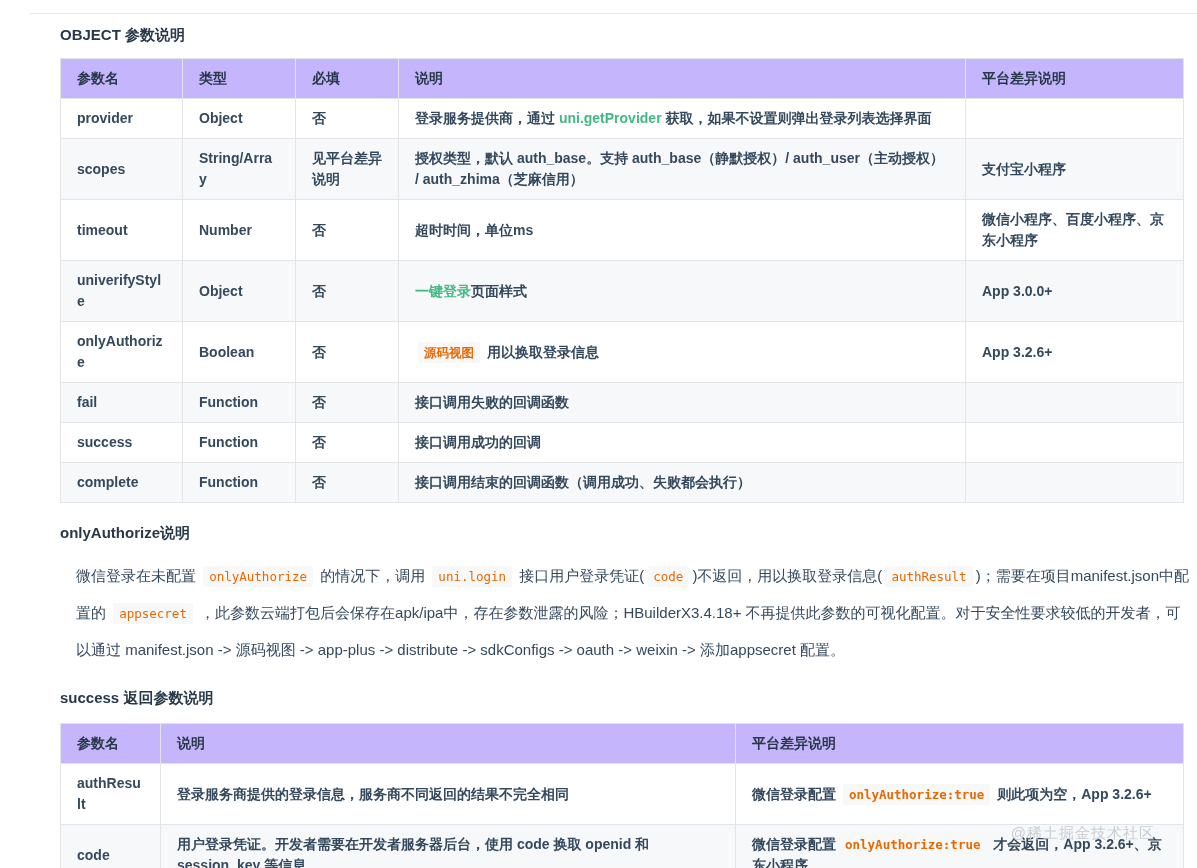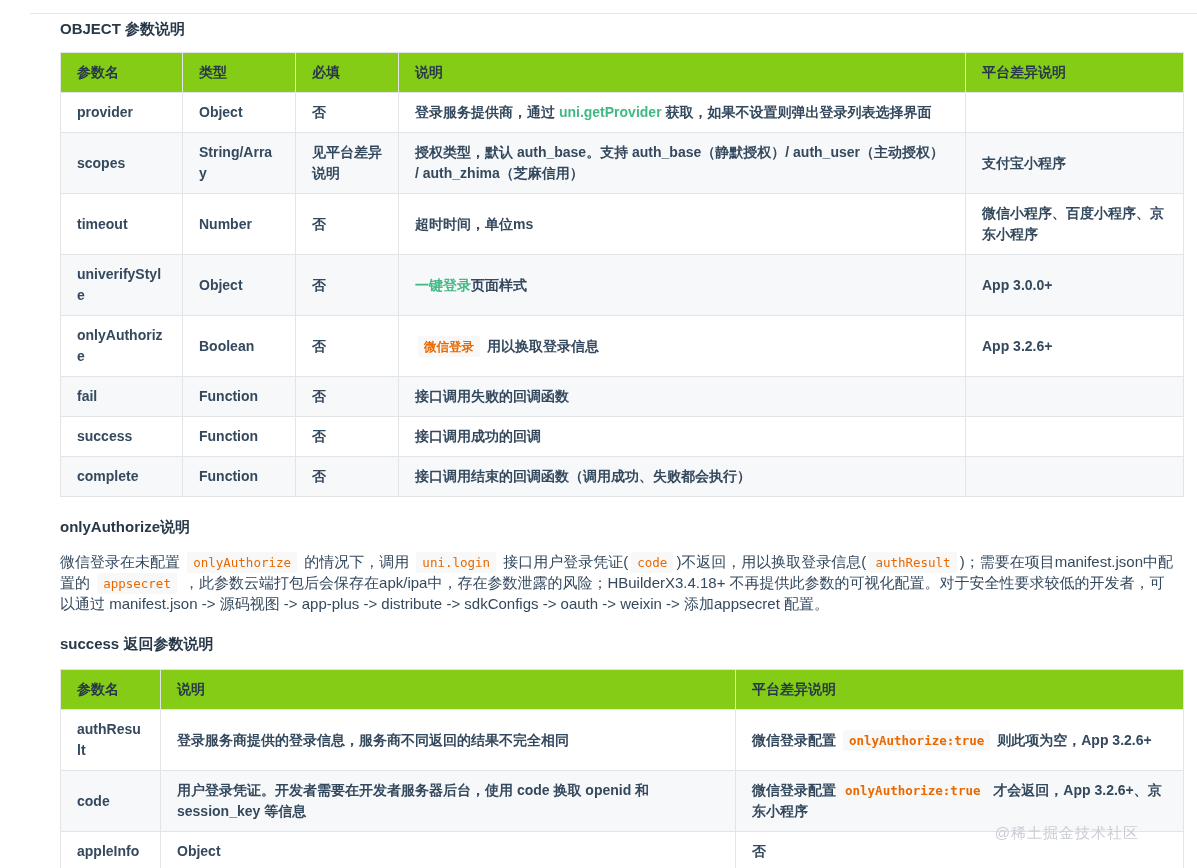--- a/index.html
+++ b/index.html
@@ -18,45 +18,45 @@
     background:#ffffff;color:var(--text);
     font-family:"Liberation Sans","DejaVu Sans",sans-serif;
     font-size:14px;
   }
   .top-rule{margin:13px 0 0 30px;border-top:1px solid #e6e6e6;height:0;}
   .content{padding:0 14px 0 60px;}
   .doc-heading{
     font-size:15px;font-weight:700;color:var(--heading);
     margin:0 0 15px 0;line-height:17px;
   }
-  .doc-heading.first{margin-top:6px;}
+  .doc-heading.first{margin-top:12px;}
   .doc-heading.spaced{margin-top:21px;margin-bottom:17px;}
   table.doc-table{
     border-collapse:collapse;table-layout:fixed;width:1123px;
     font-size:14px;
   }
   .doc-table th,.doc-table td{
     border:1px solid var(--border);
     padding:9px 16px;text-align:left;vertical-align:middle;
     line-height:21px;word-wrap:break-word;font-weight:bold;
   }
-  .doc-table th{font-weight:700;color:var(--heading);background:#84cc16;}
+  .doc-table th{font-weight:700;color:var(--heading);background:#c4b5fd;}
   .doc-table tbody tr{background:#fff;}
   .doc-table tbody tr:nth-child(even){background:var(--stripe);}
   .doc-link{color:var(--accent);text-decoration:none;cursor:pointer;}
   .inline-code{
     font-family:"DejaVu Sans Mono","Liberation Mono",monospace;
     font-size:12.5px;color:var(--code-color);background:#f8f8f8;
     padding:3px 6px;border-radius:2px;margin:0 3px;white-space:nowrap;
   }
   .doc-paragraph{
-    margin:0;width:1116px;font-size:15px;line-height:20px;color:var(--text);
+    margin:16px;width:1116px;font-size:15px;line-height:36px;color:var(--text);
   }
   .watermark{
-    position:absolute;top:824px;right:58px;
+    position:absolute;top:824px;right:42px;
     font-size:15px;color:var(--watermark);letter-spacing:1px;
     pointer-events:none;z-index:5;
   }
 </style>
 </head>
 <body>
 
 <div class="top-rule"></div>
 
 <main class="content">
@@ -106,21 +106,21 @@
           <td><span>univerifyStyle</span></td>
           <td><span>Object</span></td>
           <td><span>否</span></td>
           <td><a href="#" class="doc-link">一键登录</a><span>页面样式</span></td>
           <td><span>App 3.0.0+</span></td>
         </tr>
         <tr>
           <td><span>onlyAuthorize</span></td>
           <td><span>Boolean</span></td>
           <td><span>否</span></td>
-          <td><code class="inline-code">微信登录</code><span> 用以换取登录信息</span></td>
+          <td><code class="inline-code">源码视图</code><span> 用以换取登录信息</span></td>
           <td><span>App 3.2.6+</span></td>
         </tr>
         <tr>
           <td><span>fail</span></td>
           <td><span>Function</span></td>
           <td><span>否</span></td>
           <td><span>接口调用失败的回调函数</span></td>
           <td></td>
         </tr>
         <tr>

